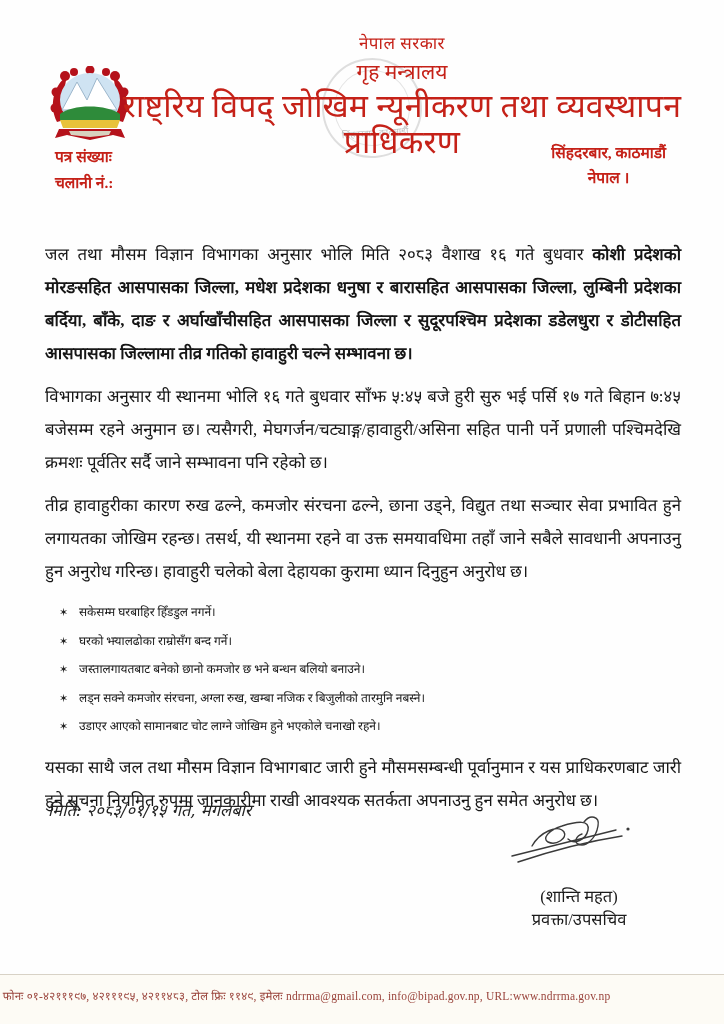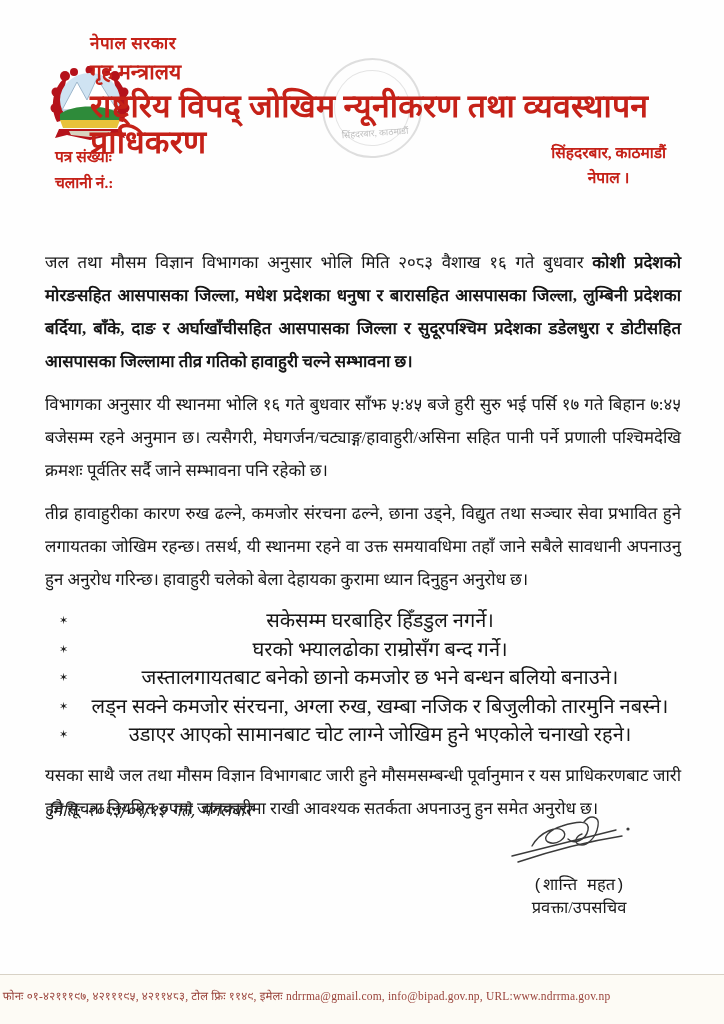--- a/index.html
+++ b/index.html
@@ -10,21 +10,21 @@
     -webkit-font-smoothing:antialiased;
   }
   .page{
     position:relative;width:724px;height:1024px;
     background:#fefefe;overflow:hidden;color:#1d1d1d;
   }
   
   .emblem{position:absolute;left:47px;top:66px;width:86px;height:80px;}
   .header-text{
     position:absolute;left:90px;top:34px;width:624px;
-    text-align:left;color:#c52118;font-weight:bold;line-height:1.15;
+    text-align:center;color:#c52118;font-weight:normal;line-height:1.15;
   }
   .gov-line{font-size:17px;letter-spacing:.5px;}
   .ministry-line{font-size:21px;margin-top:6px;}
   .authority-line{font-size:32px;margin-top:4px;letter-spacing:.2px;}
   .watermark{
     position:absolute;left:322px;top:58px;width:96px;height:96px;
     border:2px solid rgba(110,110,110,.22);border-radius:50%;
     transform:rotate(-8deg);
   }
   .watermark-inner{
@@ -38,41 +38,41 @@
   
   .ref-left{position:absolute;left:55px;top:144px;color:#c52118;font-weight:bold;font-size:15.5px;line-height:26px;}
   .ref-right{position:absolute;right:58px;top:140px;color:#c52118;font-weight:bold;font-size:15.5px;line-height:25px;text-align:center;}
   
   .subject{
     position:absolute;left:0;top:202px;width:724px;text-align:center;
     font-weight:bold;font-size:17.5px;color:#111;
   }
   
   .body-text{
-    position:absolute;left:45px;top:246px;width:636px;
+    position:absolute;left:45px;top:238px;width:636px;
     font-size:16.8px;line-height:33px;text-align:justify;color:#161616;
   }
   .body-text p{margin:0 0 10px 0;}
   .bullets{list-style:none;margin:6px 0 10px 0;padding:0 0 0 14px;}
   .bullets li{
-    line-height:28.5px;font-size:20px;text-align:center;
+    line-height:28.5px;font-size:12px;text-align:left;
     position:relative;padding-left:20px;
   }
   .bullets li::before{
     content:"✶";position:absolute;left:0;top:0;font-size:11px;color:#222;
   }
   .date-line{
     position:absolute;left:48px;top:798px;
     font-size:16.5px;font-style:italic;color:#222;
     font-family:"DejaVu Serif","Liberation Serif",serif;
   }
   
   .sig-block{position:absolute;right:50px;top:812px;width:190px;text-align:center;}
   .sig-scribble{width:150px;height:58px;margin:0 auto;display:block;}
-  .sig-name{font-size:16.5px;color:#1b1b1b;margin-top:2px;font-family:Liberation Mono, monospace;}
+  .sig-name{font-size:16.5px;color:#1b1b1b;margin-top:14px;}
   .sig-title{font-size:16.5px;color:#1b1b1b;}
   
   .footer-rule{
     position:absolute;left:0;top:974px;width:724px;height:1px;
     background:#d8d2c6;border:none;margin:0;
   }
   .footer-band{position:absolute;left:0;top:975px;width:724px;height:49px;background:#fdfbf5;}
   .footer-text{
     position:absolute;left:0;top:988px;width:613px;text-align:center;
     font-size:11.5px;color:#9a443c;letter-spacing:.2px;

